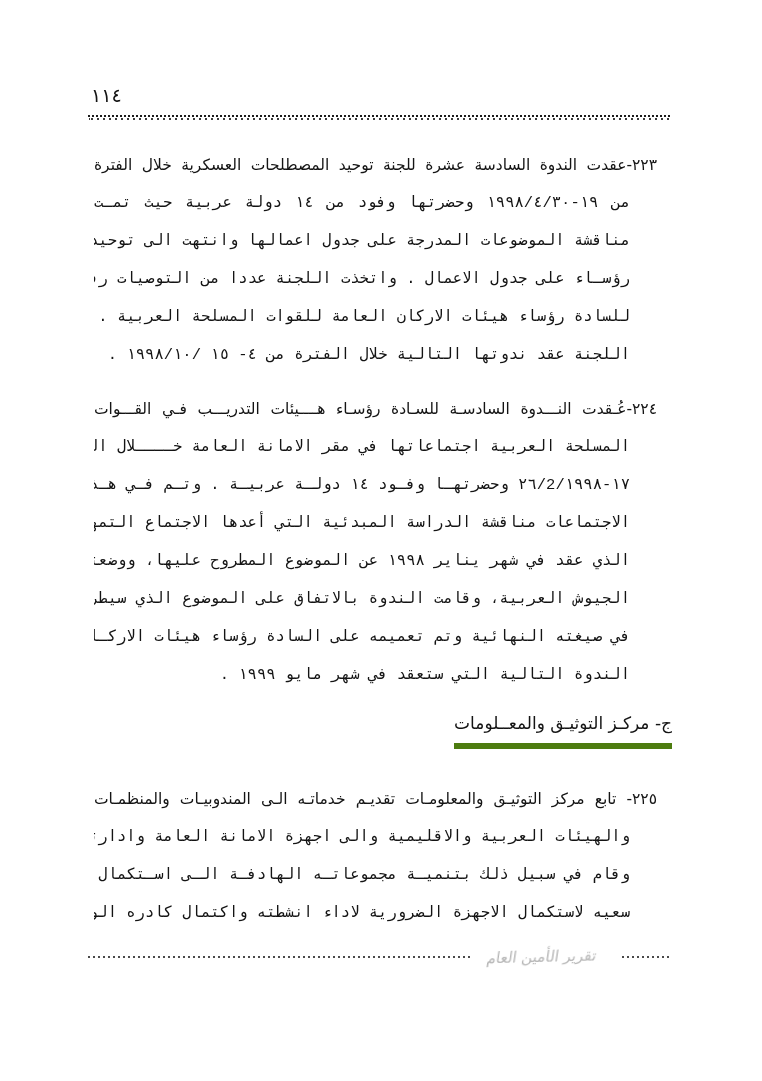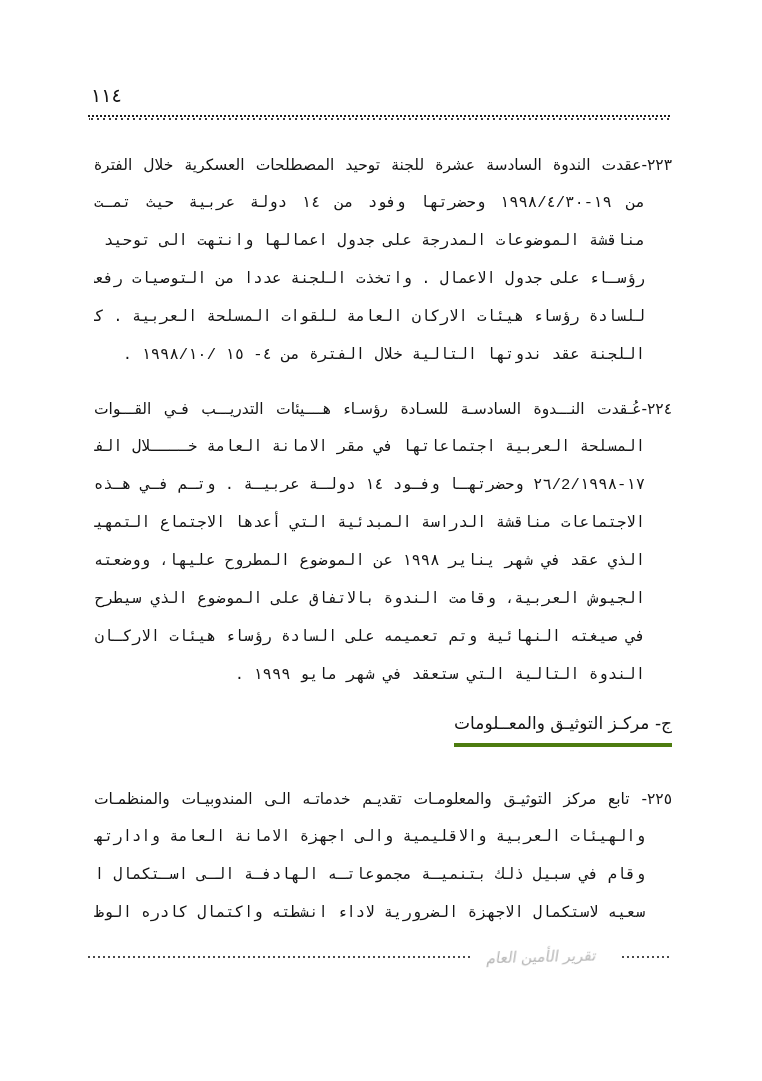--- a/index.html
+++ b/index.html
@@ -33,21 +33,21 @@
     background-size: auto 2px, auto 2px;
     background-position: 0 0, 2px 3px;
     background-repeat: repeat-x;
   }
   .content {
     position: absolute;
     top: 146px;
     right: 90px;
     width: 578px;
   }
-  .para { margin: 0 0 16px 0; }
+  .para { margin: 0 15px 16px 0; }
   .line {
     height: 38px;
     line-height: 38px;
     font-size: 15.5px;
     white-space: nowrap;
     overflow: hidden;
     text-align: justify;
     text-align-last: justify;
   }
   .line.body, .line.last { padding-right: 27px; font-family: Liberation Mono, monospace; }
@@ -55,21 +55,21 @@
   .section-heading-row {
     text-align: right;
     margin: 4px 0 28px 0;
     height: 42px;
   }
   .section-heading {
     display: inline-block;
     font-size: 17px;
     line-height: 26px;
     padding-bottom: 7px;
-    border-bottom: 4px solid #4d7c0f;
+    border-bottom: 6px solid #4d7c0f;
     letter-spacing: 0.3px;
   }
   .footer {
     position: absolute;
     top: 938px;
     right: 90px;
     left: 88px;
     height: 38px;
     display: flex;
     align-items: center;

